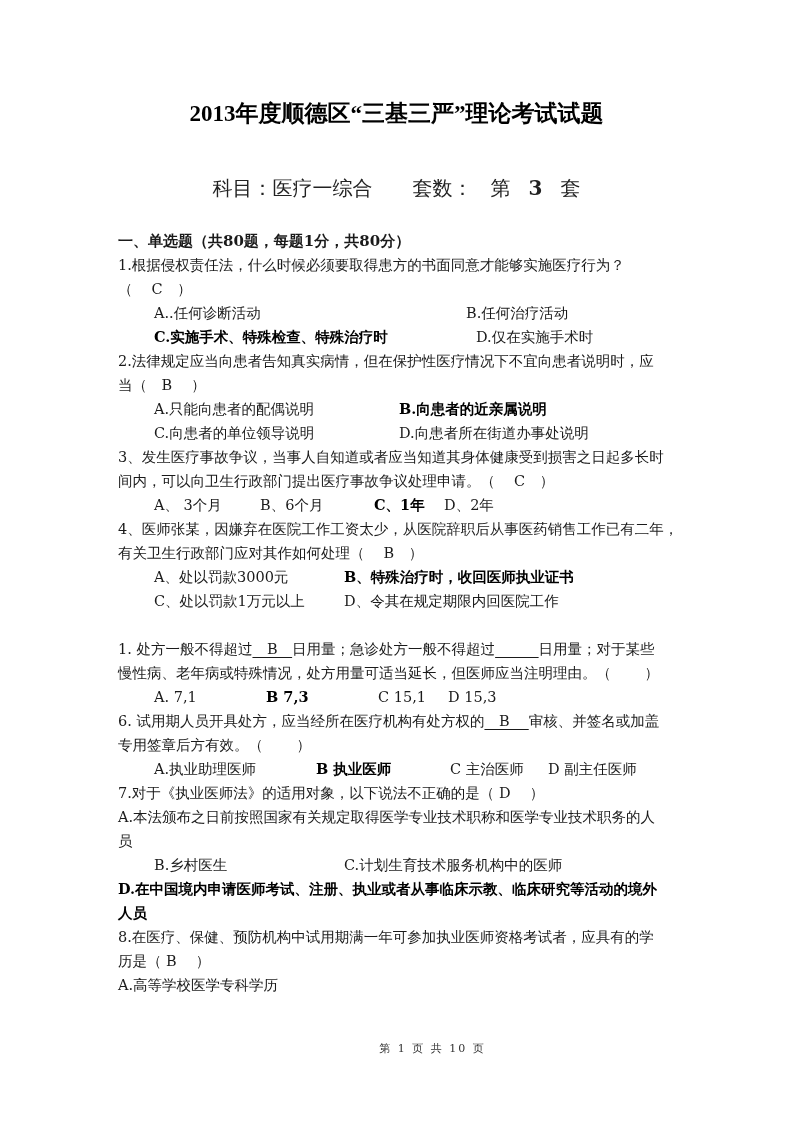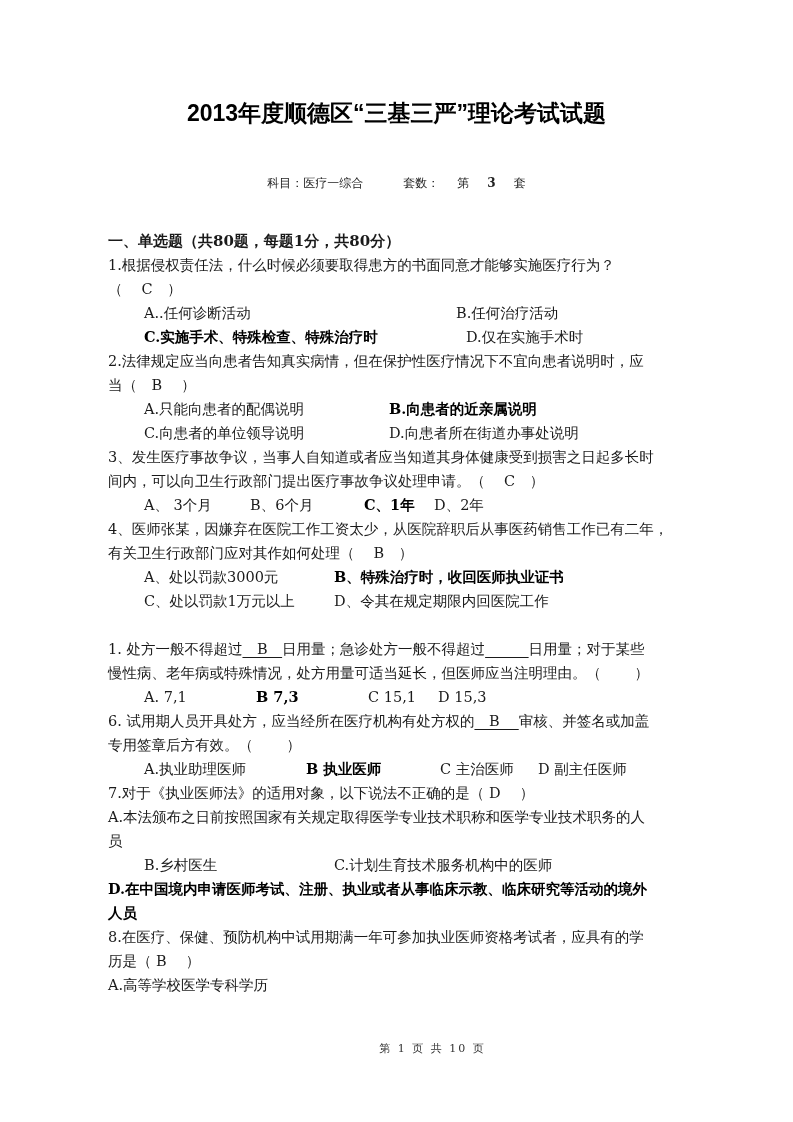--- a/index.html
+++ b/index.html
@@ -3,33 +3,33 @@
   <meta charset="utf-8">
   <style>
     html, body { margin: 0; padding: 0; background: #ffffff; }
     body {
       width: 793px; height: 1122px; position: relative; overflow: hidden;
       font-family: "DejaVu Serif", "Liberation Serif", serif;
       color: #1a1a1a;
     }
     .title {
       position: absolute; top: 98px; left: 0; width: 793px; text-align: center;
-      font-family: Liberation Sans, sans-serif;
+      font-family: Liberation Serif, serif;
       font-weight: bold; font-size: 23px; letter-spacing: 0px; color: #000;
     }
     .subtitle {
       position: absolute; top: 175px; left: 0; width: 793px; text-align: center;
-      font-size: 12px; color: #222;
+      font-size: 20px; color: #222;
     }
     .subtitle span { display: inline-block; }
     .subtitle .gap1 { width: 40px; }
     .subtitle .gap2 { width: 18px; }
     .subtitle .num { font-weight: bold; }
     .content {
-      position: absolute; top: 229px; left: 108px; width: 556px;
+      position: absolute; top: 229px; left: 118px; width: 556px;
       font-size: 14.5px; line-height: 24px;
     }
     .line { white-space: nowrap; height: 24px; overflow: visible; }
     .b { font-weight: bold; color: #000; }
     .heading { font-weight: bold; font-size: 15px; }
     .sp { display: inline-block; margin-left: 36px; }
     .u { text-decoration: underline; text-underline-offset: 3px; }
     .blank-line { height: 24px; }
     .footer {
       position: absolute; top: 1041px; left: 0; width: 793px; text-align: center;

